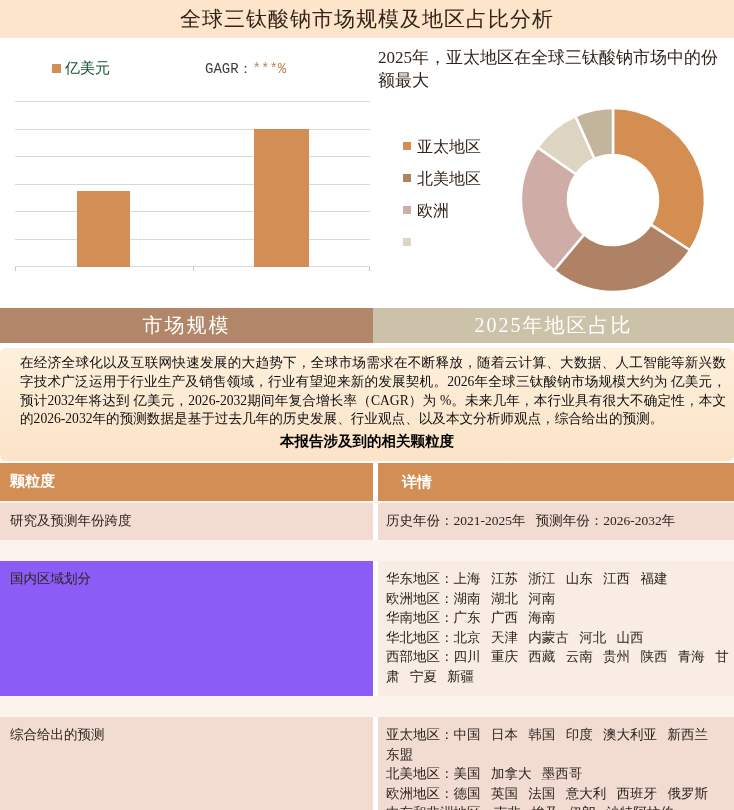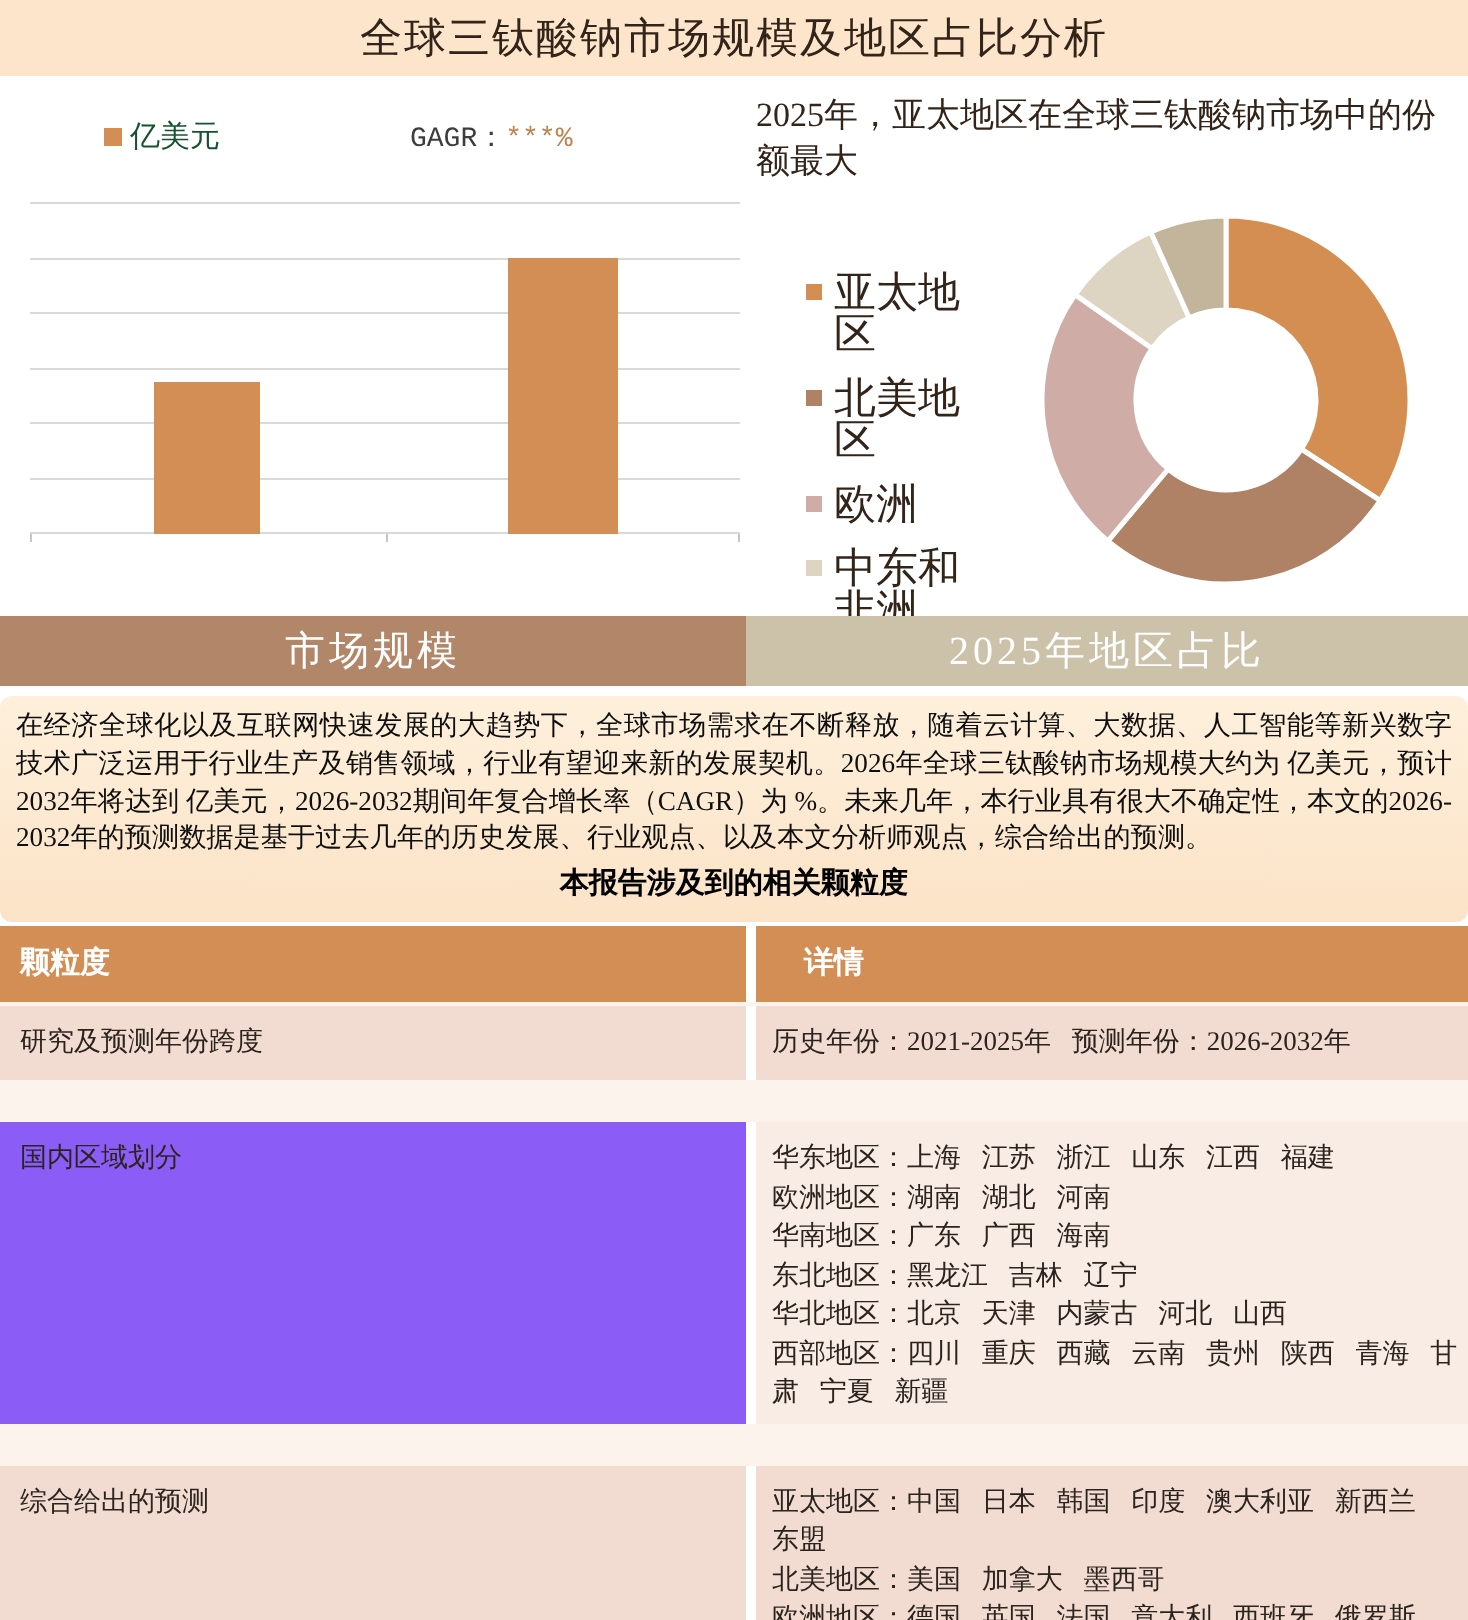--- a/index.html
+++ b/index.html
@@ -25,34 +25,34 @@
   .tick{position:absolute;top:166px;width:1px;height:4px;background:#C6C6C6;}
   .xlab{position:absolute;top:276px;width:178px;text-align:center;font-size:15px;color:#262626;}
   
   #donut-title{
     position:absolute;left:378px;top:46px;width:340px;
     font-size:17px;line-height:23px;color:#33241A;
   }
   #donut-legend{position:absolute;left:403px;top:136px;width:92px;}
   .dleg{display:flex;margin-bottom:11px;}
   .dleg .sq{width:8px;height:8px;margin:6px 6px 0 0;flex:0 0 8px;}
-  .dleg .lab{font-size:21px;line-height:21px;color:#33241A;width:70px;}
+  .dleg .lab{font-size:16px;line-height:21px;color:#33241A;width:70px;}
   #donut-svg{position:absolute;left:515px;top:102px;}
   
   #tabs{position:absolute;left:0;top:308px;width:734px;height:35px;display:flex;}
   .tab{display:flex;align-items:center;justify-content:center;color:#fff;font-size:20px;letter-spacing:2px;}
   #tab-left{width:373px;font-family:Liberation Serif, serif;}
   #tab-right{width:361px;}
   
   #intro{
     position:absolute;left:0;top:348px;width:734px;height:113px;
     background:linear-gradient(#FEF0DC,#FBE3C7);border-radius:6px;box-sizing:border-box;
     padding:6px 8px 0 8px;
   }
-  #intro .para{font-size:13.6px;line-height:18.8px;color:#0f0f0f;text-align:justify;}
+  #intro .para{font-size:13.6px;line-height:18.8px;color:#0f0f0f;text-align:justify;margin-left:12px;}
   #intro .heading{margin-top:3px;text-align:center;font-weight:bold;font-size:14.5px;color:#000;
     font-family:"Liberation Sans","DejaVu Sans",sans-serif;}
   
   #table{position:absolute;left:0;top:463px;width:734px;height:347px;background:#FBF3EC;}
   .trow{display:grid;grid-template-columns:373px 5px 356px;margin-bottom:21px;}
   .trow .div{background:#fff;}
   #thead{height:37px;margin-bottom:3px;}
   #thead .cell{color:#fff;font-weight:bold;font-size:15px;display:flex;align-items:center;}
   #thead .c1{padding-left:10px;} #thead .c2{padding-left:24px;}
   .trow .c1{box-sizing:border-box;padding:9px 6px 10px 10px;font-size:13.5px;color:#2B241E;}
@@ -100,21 +100,20 @@
       <div class="dleg">
         <span class="sq" style="background: rgb(176, 130, 101);"></span>
         <span class="lab">北美地区</span>
       </div>
       <div class="dleg">
         <span class="sq" style="background: rgb(207, 173, 166);"></span>
         <span class="lab">欧洲</span>
       </div>
       <div class="dleg">
         <span class="sq" style="background: rgb(221, 213, 194);"></span>
-        <span class="lab">中东和非洲</span>
       </div>
     </div>
   <svg id="donut-svg" width="196" height="196">
       <path d="M98 6A92 92 0 0 1 175.05257968387704 148.26827989955274L135.68876180189636 122.58774560304211A45 45 0 0 0 98 53Z" fill="#D58E52" stroke="#fff" stroke-width="2.5"></path>
       <path d="M175.05257968387704 148.26827989955274A92 92 0 0 1 38.912755907754274 168.5173566264602L69.09863060705372 132.49218530642077A45 45 0 0 0 135.68876180189636 122.58774560304211Z" fill="#B08265" stroke="#fff" stroke-width="2.5"></path>
       <path d="M38.912755907754274 168.5173566264602A92 92 0 0 1 22.564405942058343 45.3362444452977L61.10215508035462 72.24055434824344A45 45 0 0 0 69.09863060705372 132.49218530642077Z" fill="#CFADA6" stroke="#fff" stroke-width="2.5"></path>
       <path d="M22.564405942058343 45.3362444452977A92 92 0 0 1 60.40428512425576 14.032373958877798L79.61079163686423 56.9288785668424A45 45 0 0 0 61.10215508035462 72.24055434824344Z" fill="#DDD5C2" stroke="#fff" stroke-width="2.5"></path>
       <path d="M60.40428512425576 14.032373958877798A92 92 0 0 1 97.9999999999999 6L97.99999999999994 53A45 45 0 0 0 79.61079163686423 56.9288785668424Z" fill="#C3B59B" stroke="#fff" stroke-width="2.5"></path>
     </svg>
 
@@ -142,21 +141,20 @@
             <div>历史年份：2021-2025年 预测年份：2026-2032年</div>
           </div>
         </div>
         <div class="trow" style="min-height: 135px;">
           <div class="c1" style="background: #8b5cf6; font-family: Liberation Serif, serif;">国内区域划分</div>
           <div class="div"></div>
           <div class="c2" style="background: rgb(248, 236, 228);">
             <div>华东地区：上海 江苏 浙江 山东 江西 福建</div>
             <div>欧洲地区：湖南 湖北 河南</div>
             <div>华南地区：广东 广西 海南</div>
-            <div>东北地区：黑龙江 吉林 辽宁</div>
             <div>华北地区：北京 天津 内蒙古 河北 山西</div>
             <div>西部地区：四川 重庆 西藏 云南 贵州 陕西 青海 甘肃 宁夏 新疆</div>
           </div>
         </div>
         <div class="trow" style="min-height: 85px;">
           <div class="c1" style="background: rgb(242, 220, 210);">综合给出的预测</div>
           <div class="div"></div>
           <div class="c2" style="background: rgb(242, 220, 210);">
             <div>亚太地区：中国 日本 韩国 印度 澳大利亚 新西兰 东盟</div>
             <div>北美地区：美国 加拿大 墨西哥</div>

